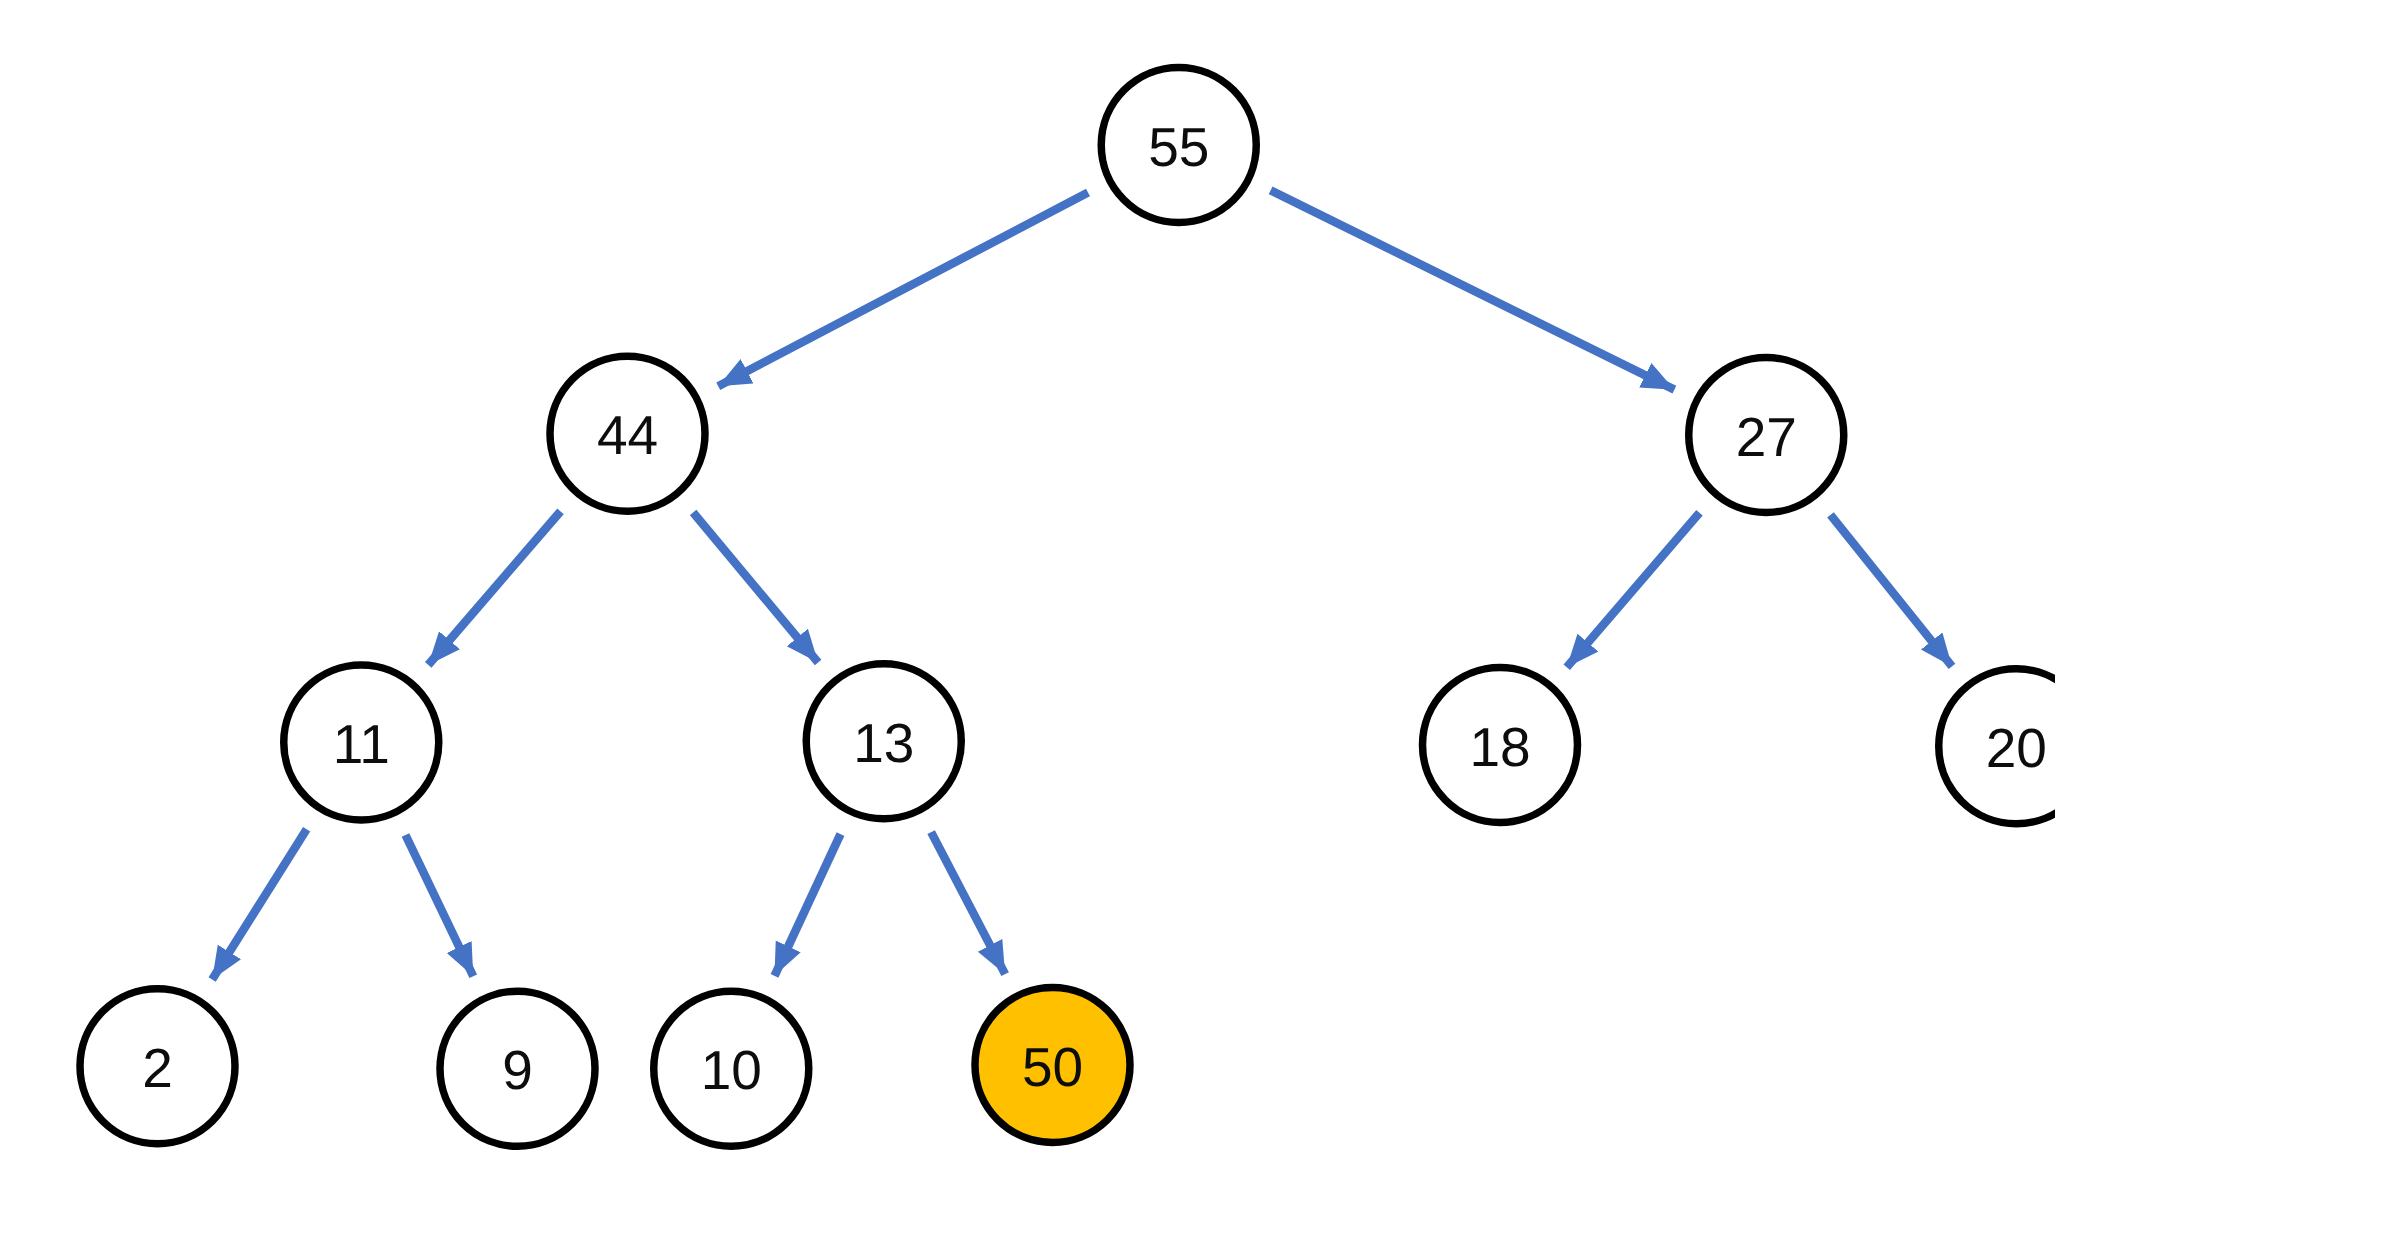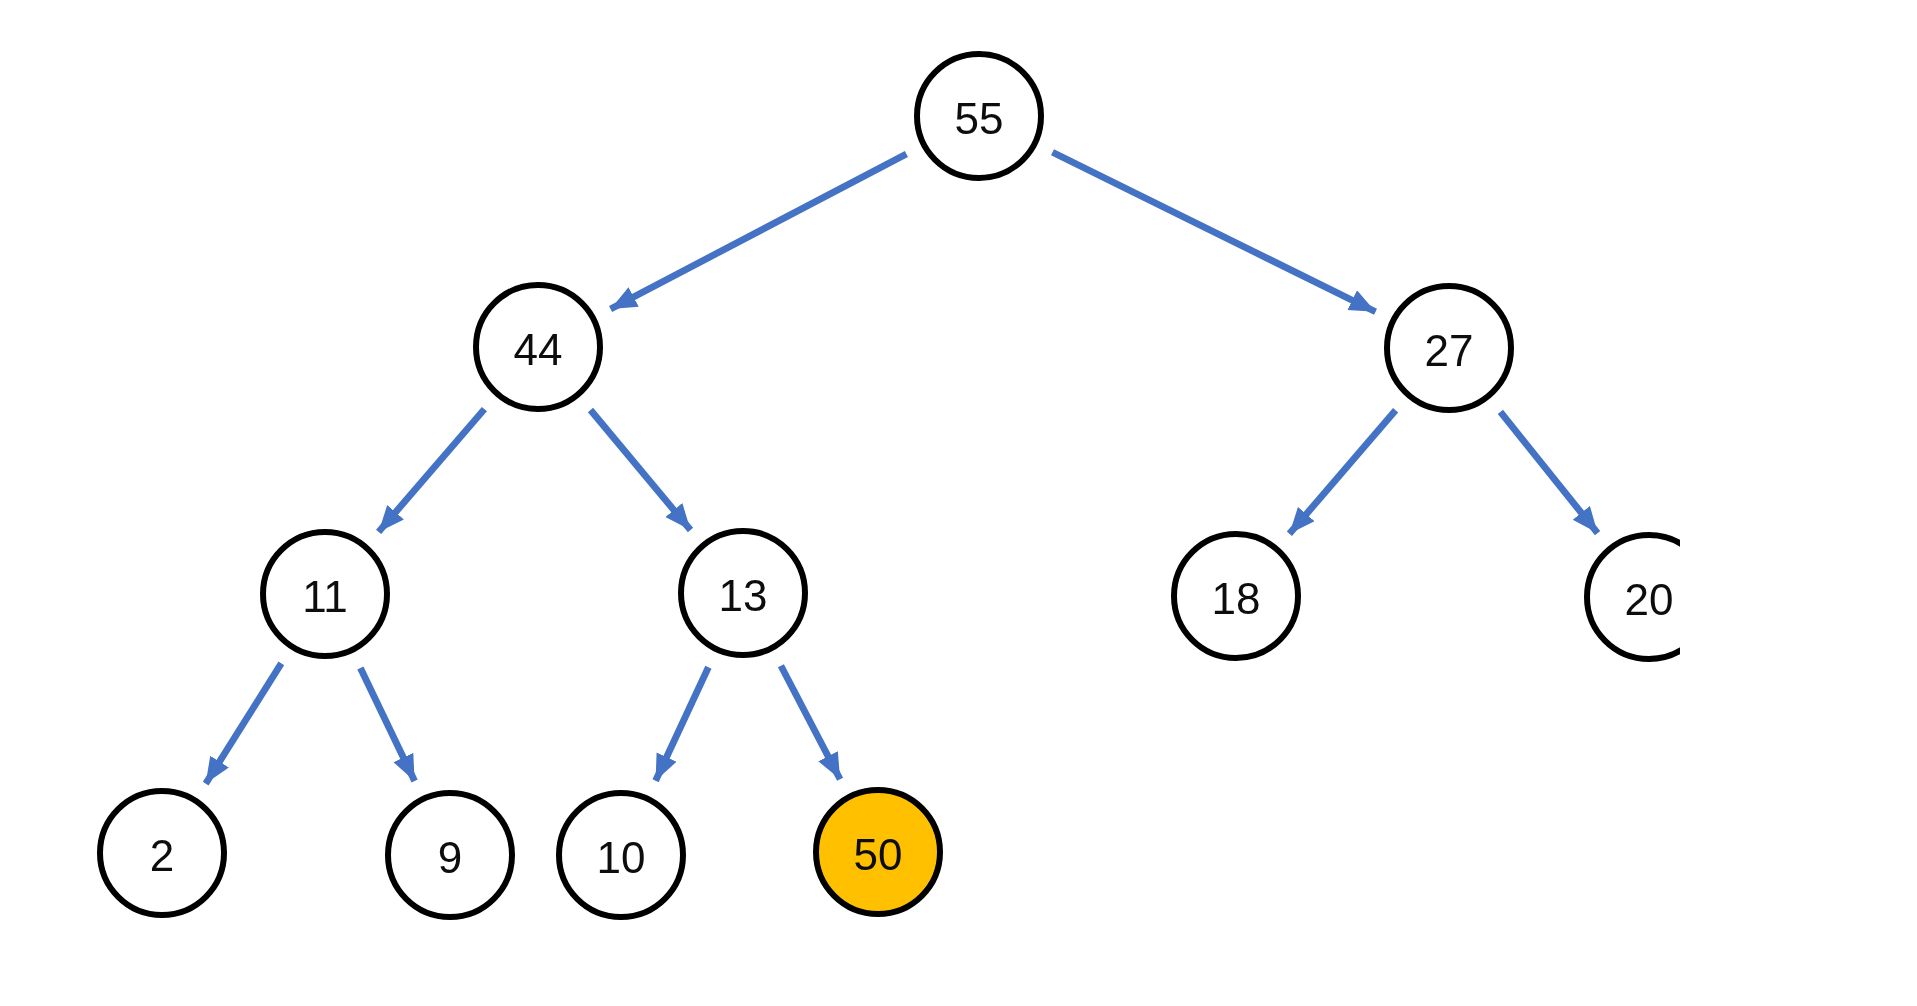--- a/index.html
+++ b/index.html
@@ -7,21 +7,20 @@
     padding: 0;
     background: #ffffff;
   }
   .canvas {
     position: relative;
     width: 1644px;
     height: 1006px;
     background: #ffffff;
     overflow: hidden;
     font-family: "Liberation Sans", sans-serif;
-    padding-left: 36px;
   }
   svg.tree {
     display: block;
     width: 1917px;
     height: 1006px;
   }
   .node-label {
     font-family: "Liberation Sans", sans-serif;
     font-size: 44px;
     fill: #0d0d0d;

